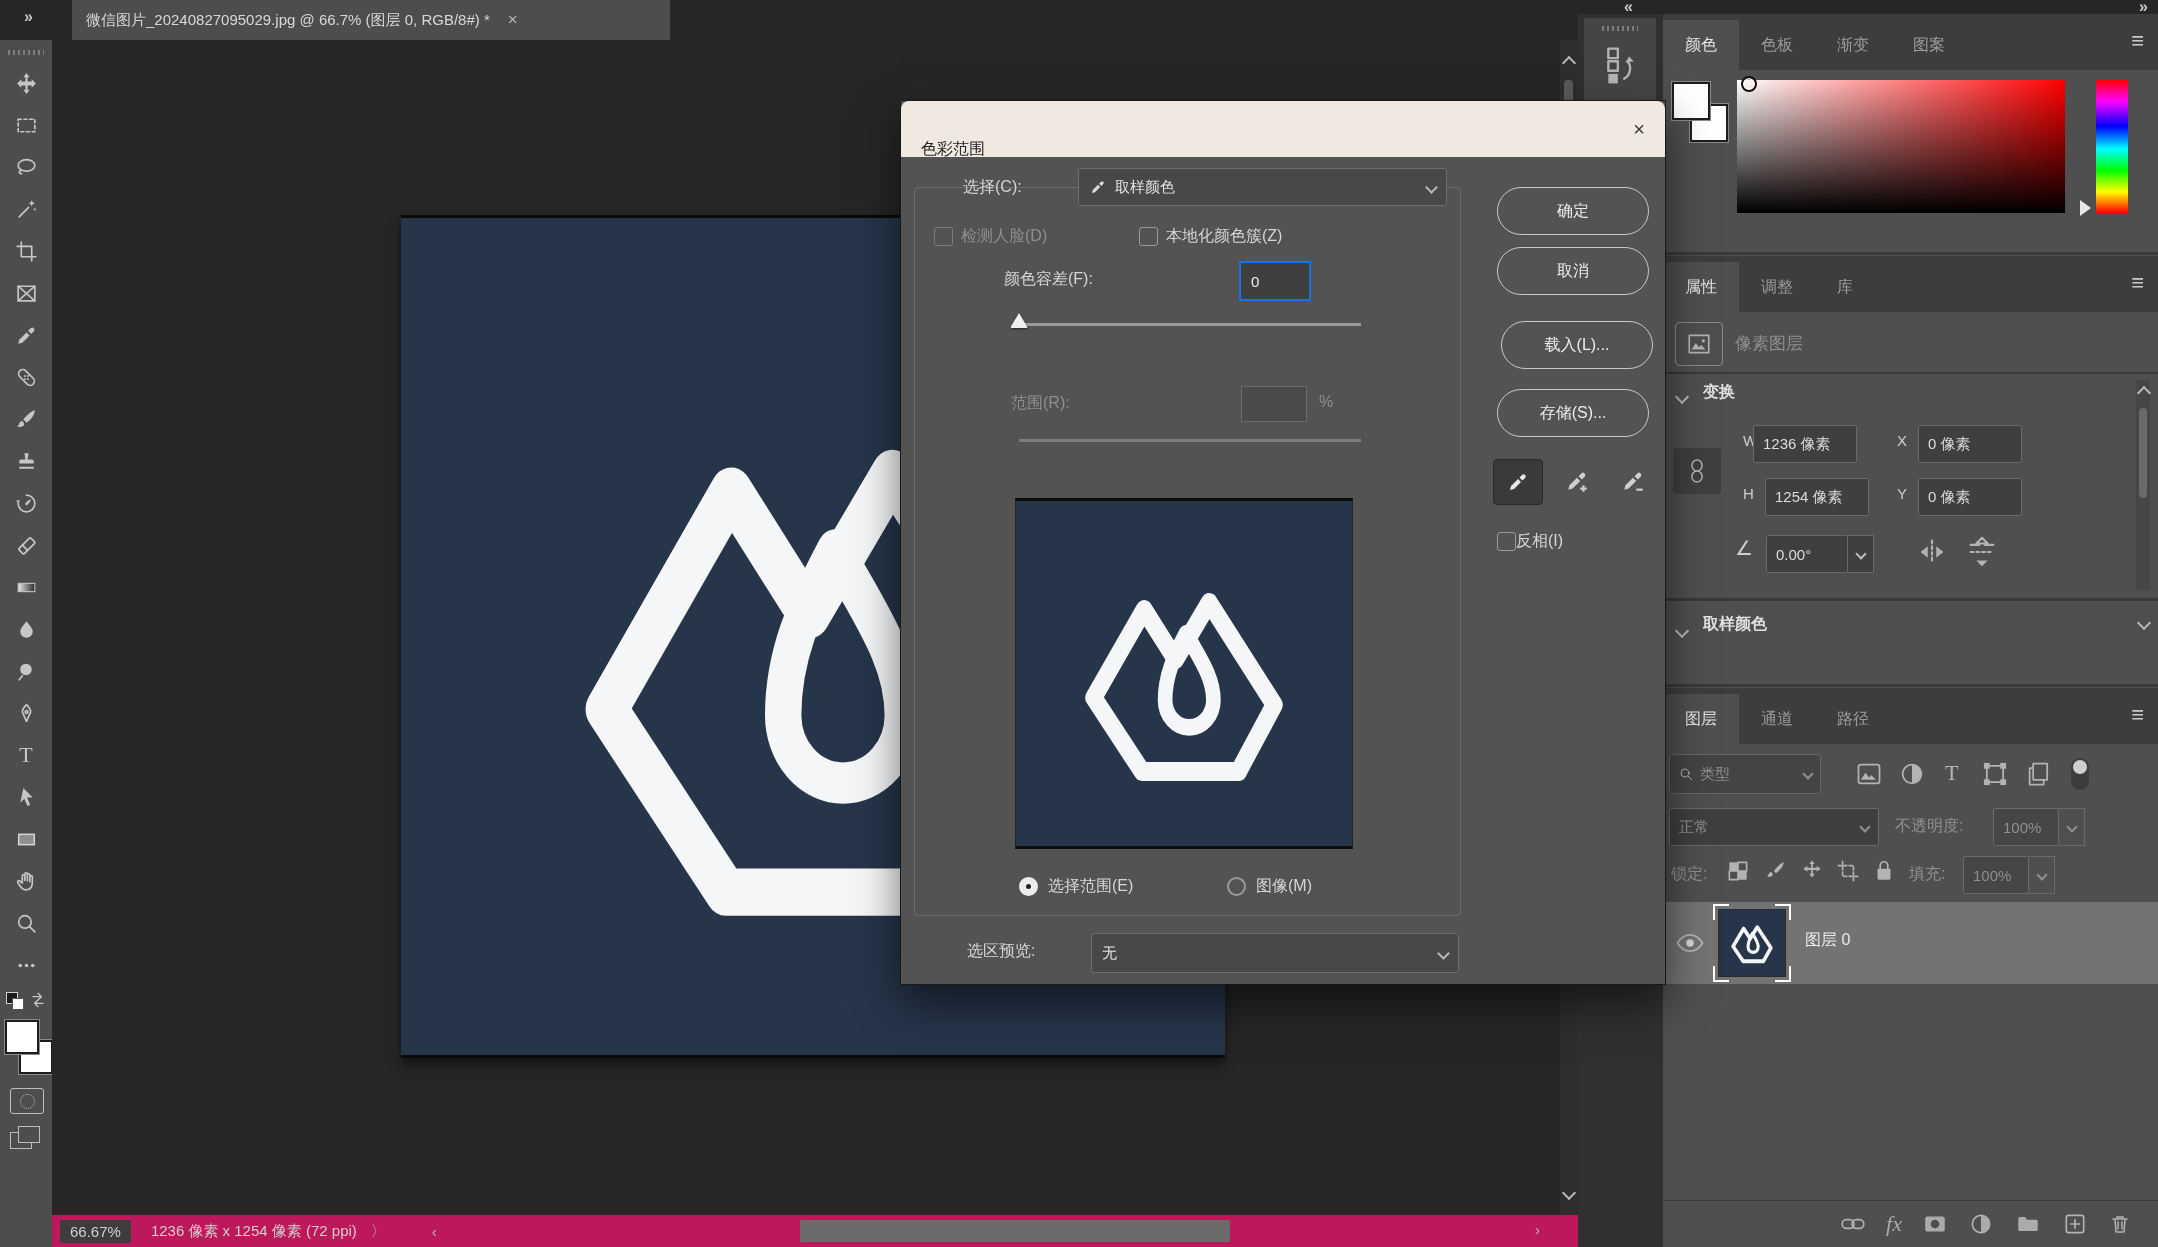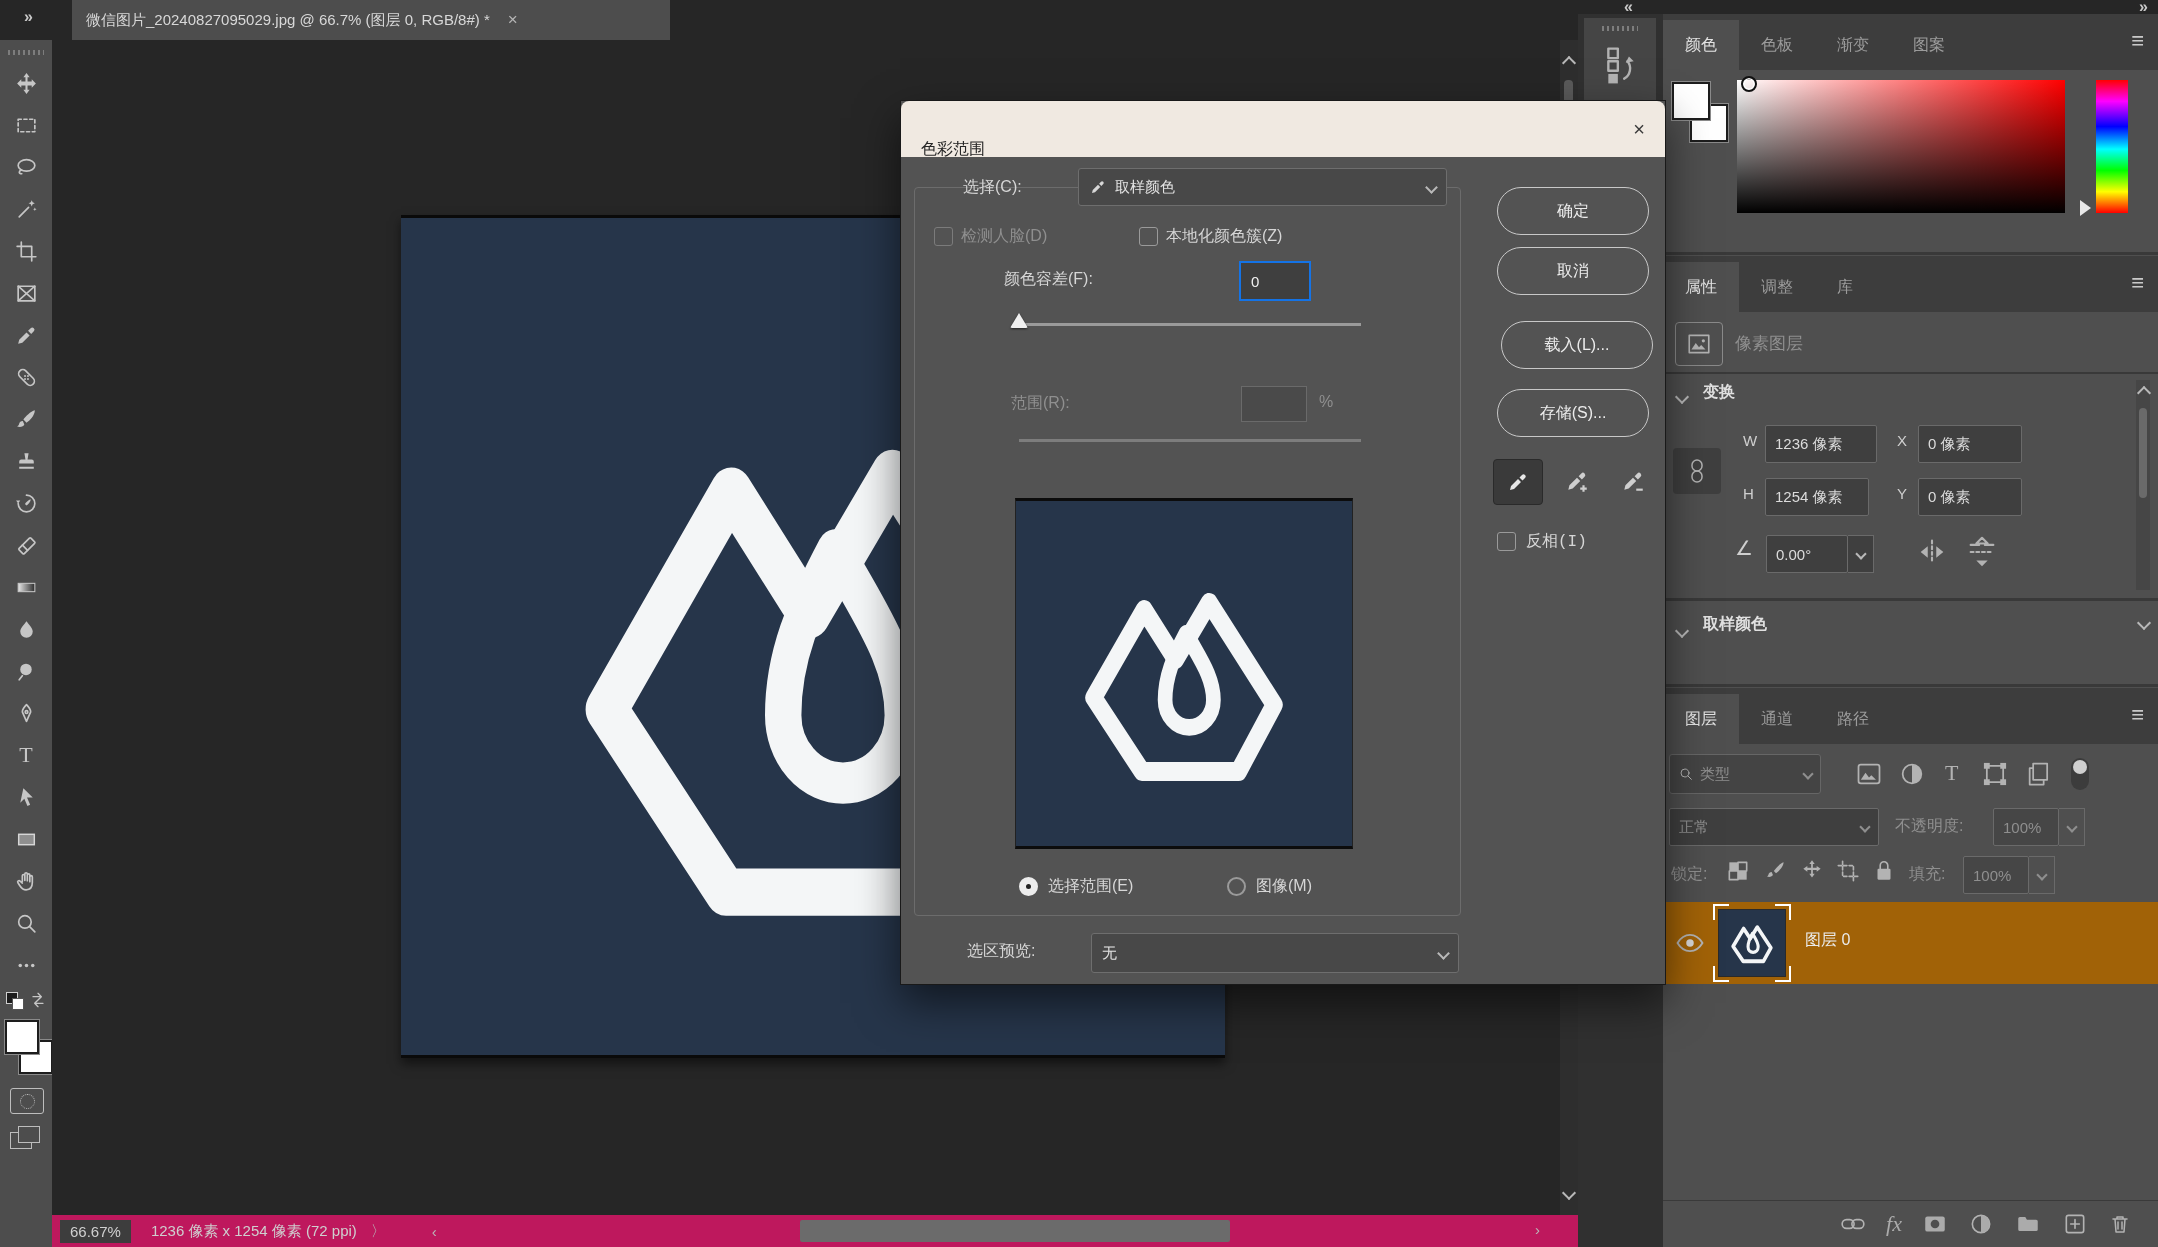--- a/index.html
+++ b/index.html
@@ -324,21 +324,21 @@
     <div class="abs" style="left:14px;top:388px;"><span class="chev"></span></div>
     <span class="abs sechead" style="left:40px;top:382px;">变换</span>
 
     <div class="abs" style="left:10px;top:448px;width:48px;height:46px;background:#3f3f3f;border-radius:4px;display:flex;align-items:center;justify-content:center;">
       <svg style="width:20px;height:26px;" viewBox="0 0 20 26">
           <rect class="pic" x="5" y="2" width="10" height="11" rx="5"></rect>
           <rect class="pic" x="5" y="13" width="10" height="11" rx="5"></rect>
         </svg>
     </div>
     <span class="abs" style="left:80px;top:432px;color:#cfcfcf;">W</span>
-    <div class="field" style="left:102px;top:425px;width:112px;height:38px;">1236 像素</div>
+    <div class="field" style="left:90px;top:425px;width:104px;height:38px;">1236 像素</div>
     <span class="abs" style="left:234px;top:432px;color:#cfcfcf;">X</span>
     <div class="field" style="left:255px;top:425px;width:104px;height:38px;">0 像素</div>
     <span class="abs" style="left:80px;top:485px;color:#cfcfcf;">H</span>
     <div class="field" style="left:102px;top:478px;width:104px;height:38px;">1254 像素</div>
     <span class="abs" style="left:234px;top:485px;color:#cfcfcf;">Y</span>
     <div class="field" style="left:255px;top:478px;width:104px;height:38px;">0 像素</div>
 
     <span class="abs" style="left:72px;top:536px;color:#cfcfcf;font-size:20px;">∠</span>
     <div class="field" style="left:103px;top:535px;width:82px;height:38px;">0.00°</div>
     <div class="abs" style="left:185px;top:535px;width:26px;height:38px;background:#3f3f3f;border:1px solid #6a6a6a;border-left:none;display:flex;align-items:center;justify-content:center;box-sizing:border-box;">
@@ -439,21 +439,21 @@
         <path class="pic" d="M8.5 10V7a3.5 3.5 0 017 0v3"></path>
       </svg>
     <span class="abs gray" style="left:246px;top:864px;font-size:16px;">填充:</span>
     <div class="field" style="left:300px;top:856px;width:66px;height:38px;background:#464646;">
         <span class="gray">100%</span>
       </div>
     <div class="abs" style="left:366px;top:856px;width:26px;height:38px;border:1px solid #6a6a6a;border-left:none;display:flex;align-items:center;justify-content:center;box-sizing:border-box;">
         <span class="chev" style="width:6px;height:6px;border-color:#8f8f8f;"></span>
       </div>
 
-    <div class="abs" style="left:0;top:902px;width:495px;height:82px;background:#a16207;display:flex;align-items:center;">
+    <div class="abs" style="left:0;top:902px;width:495px;height:82px;background:#737373;display:flex;align-items:center;">
       <svg style="width:30px;height:22px;margin-left:12px;" viewBox="0 0 24 16">
           <path class="pic" d="M2 8c3-5 7-6.5 10-6.5S19 3 22 8c-3 5-7 6.5-10 6.5S5 13 2 8z" stroke="#d6d6d6"></path>
           <circle cx="12" cy="8" r="3" fill="#d6d6d6"></circle>
         </svg>
       <div class="abs" style="left:56px;top:8px;width:66px;height:66px;background:#26354a;outline:1px solid #2a2a2a;">
         <svg class="abs" style="left:11px;top:9px;width:44px;height:48px;" viewBox="0 0 100 100" preserveAspectRatio="none">
             <use href="#psLogo"></use>
           </svg>
         <div class="abs" style="left:-6px;top:-6px;width:14px;height:14px;border-left:2.5px solid #fff;border-top:2.5px solid #fff;"></div>
         <div class="abs" style="right:-6px;top:-6px;width:14px;height:14px;border-right:2.5px solid #fff;border-top:2.5px solid #fff;"></div>
@@ -565,19 +565,19 @@
           <path d="M15 19h6M18 16v6" stroke="#cfcfcf" stroke-width="2"></path>
         </svg>
     </div>
     <div class="abs" style="left:708px;top:358px;width:48px;height:44px;display:flex;align-items:center;justify-content:center;">
       <svg style="width:26px;height:26px;" viewBox="0 0 24 24">
           <path fill="#cfcfcf" d="M4 20l1-4 7-7 3 3-7 7zM13.5 7.5l2.5-2.5a2.1 2.1 0 013 3l-2.5 2.5z"></path>
           <path d="M15 20h6" stroke="#cfcfcf" stroke-width="2"></path>
         </svg>
     </div>
 
-    <div class="abs" style="left:596px;top:430px;display:flex;align-items:center;gap:10px;font-family:Liberation Mono, monospace;">
+    <div class="abs" style="left:596px;top:430px;display:flex;align-items:center;">
       <div class="cbox"></div>
       <span class="dlabel">反相(I)</span>
     </div>
   </div>
 
 </div>
 
 </body></html>

